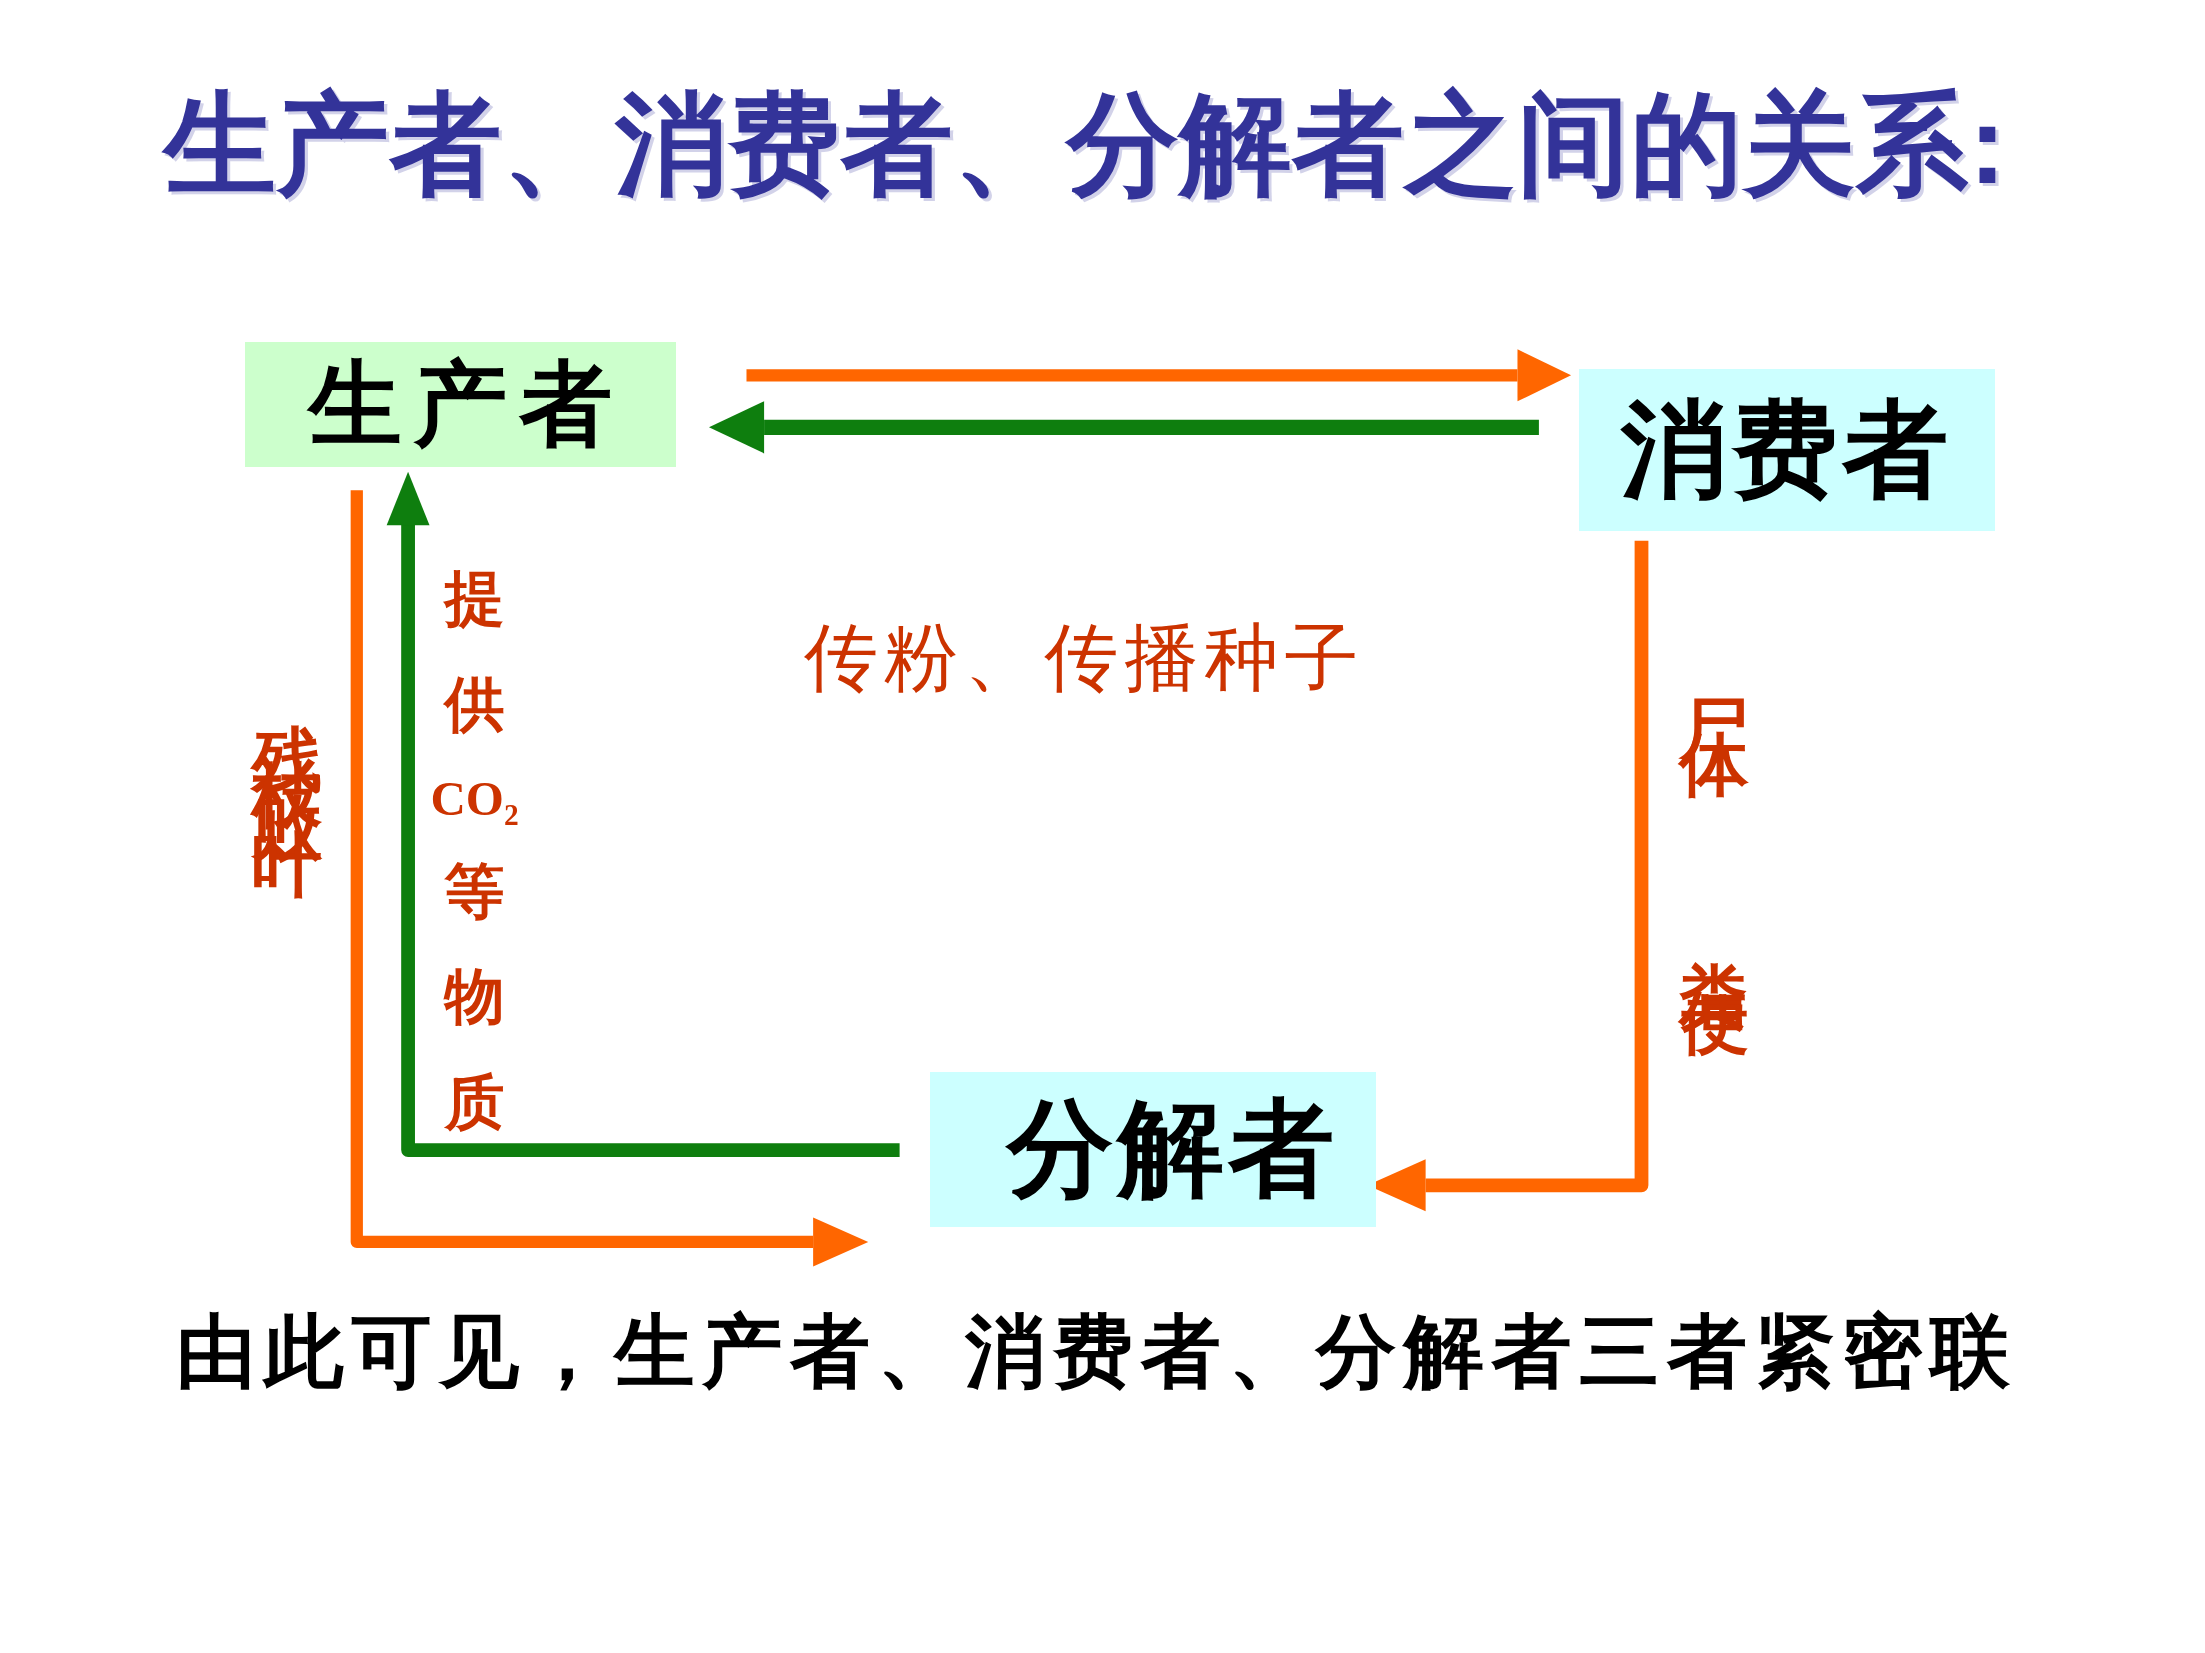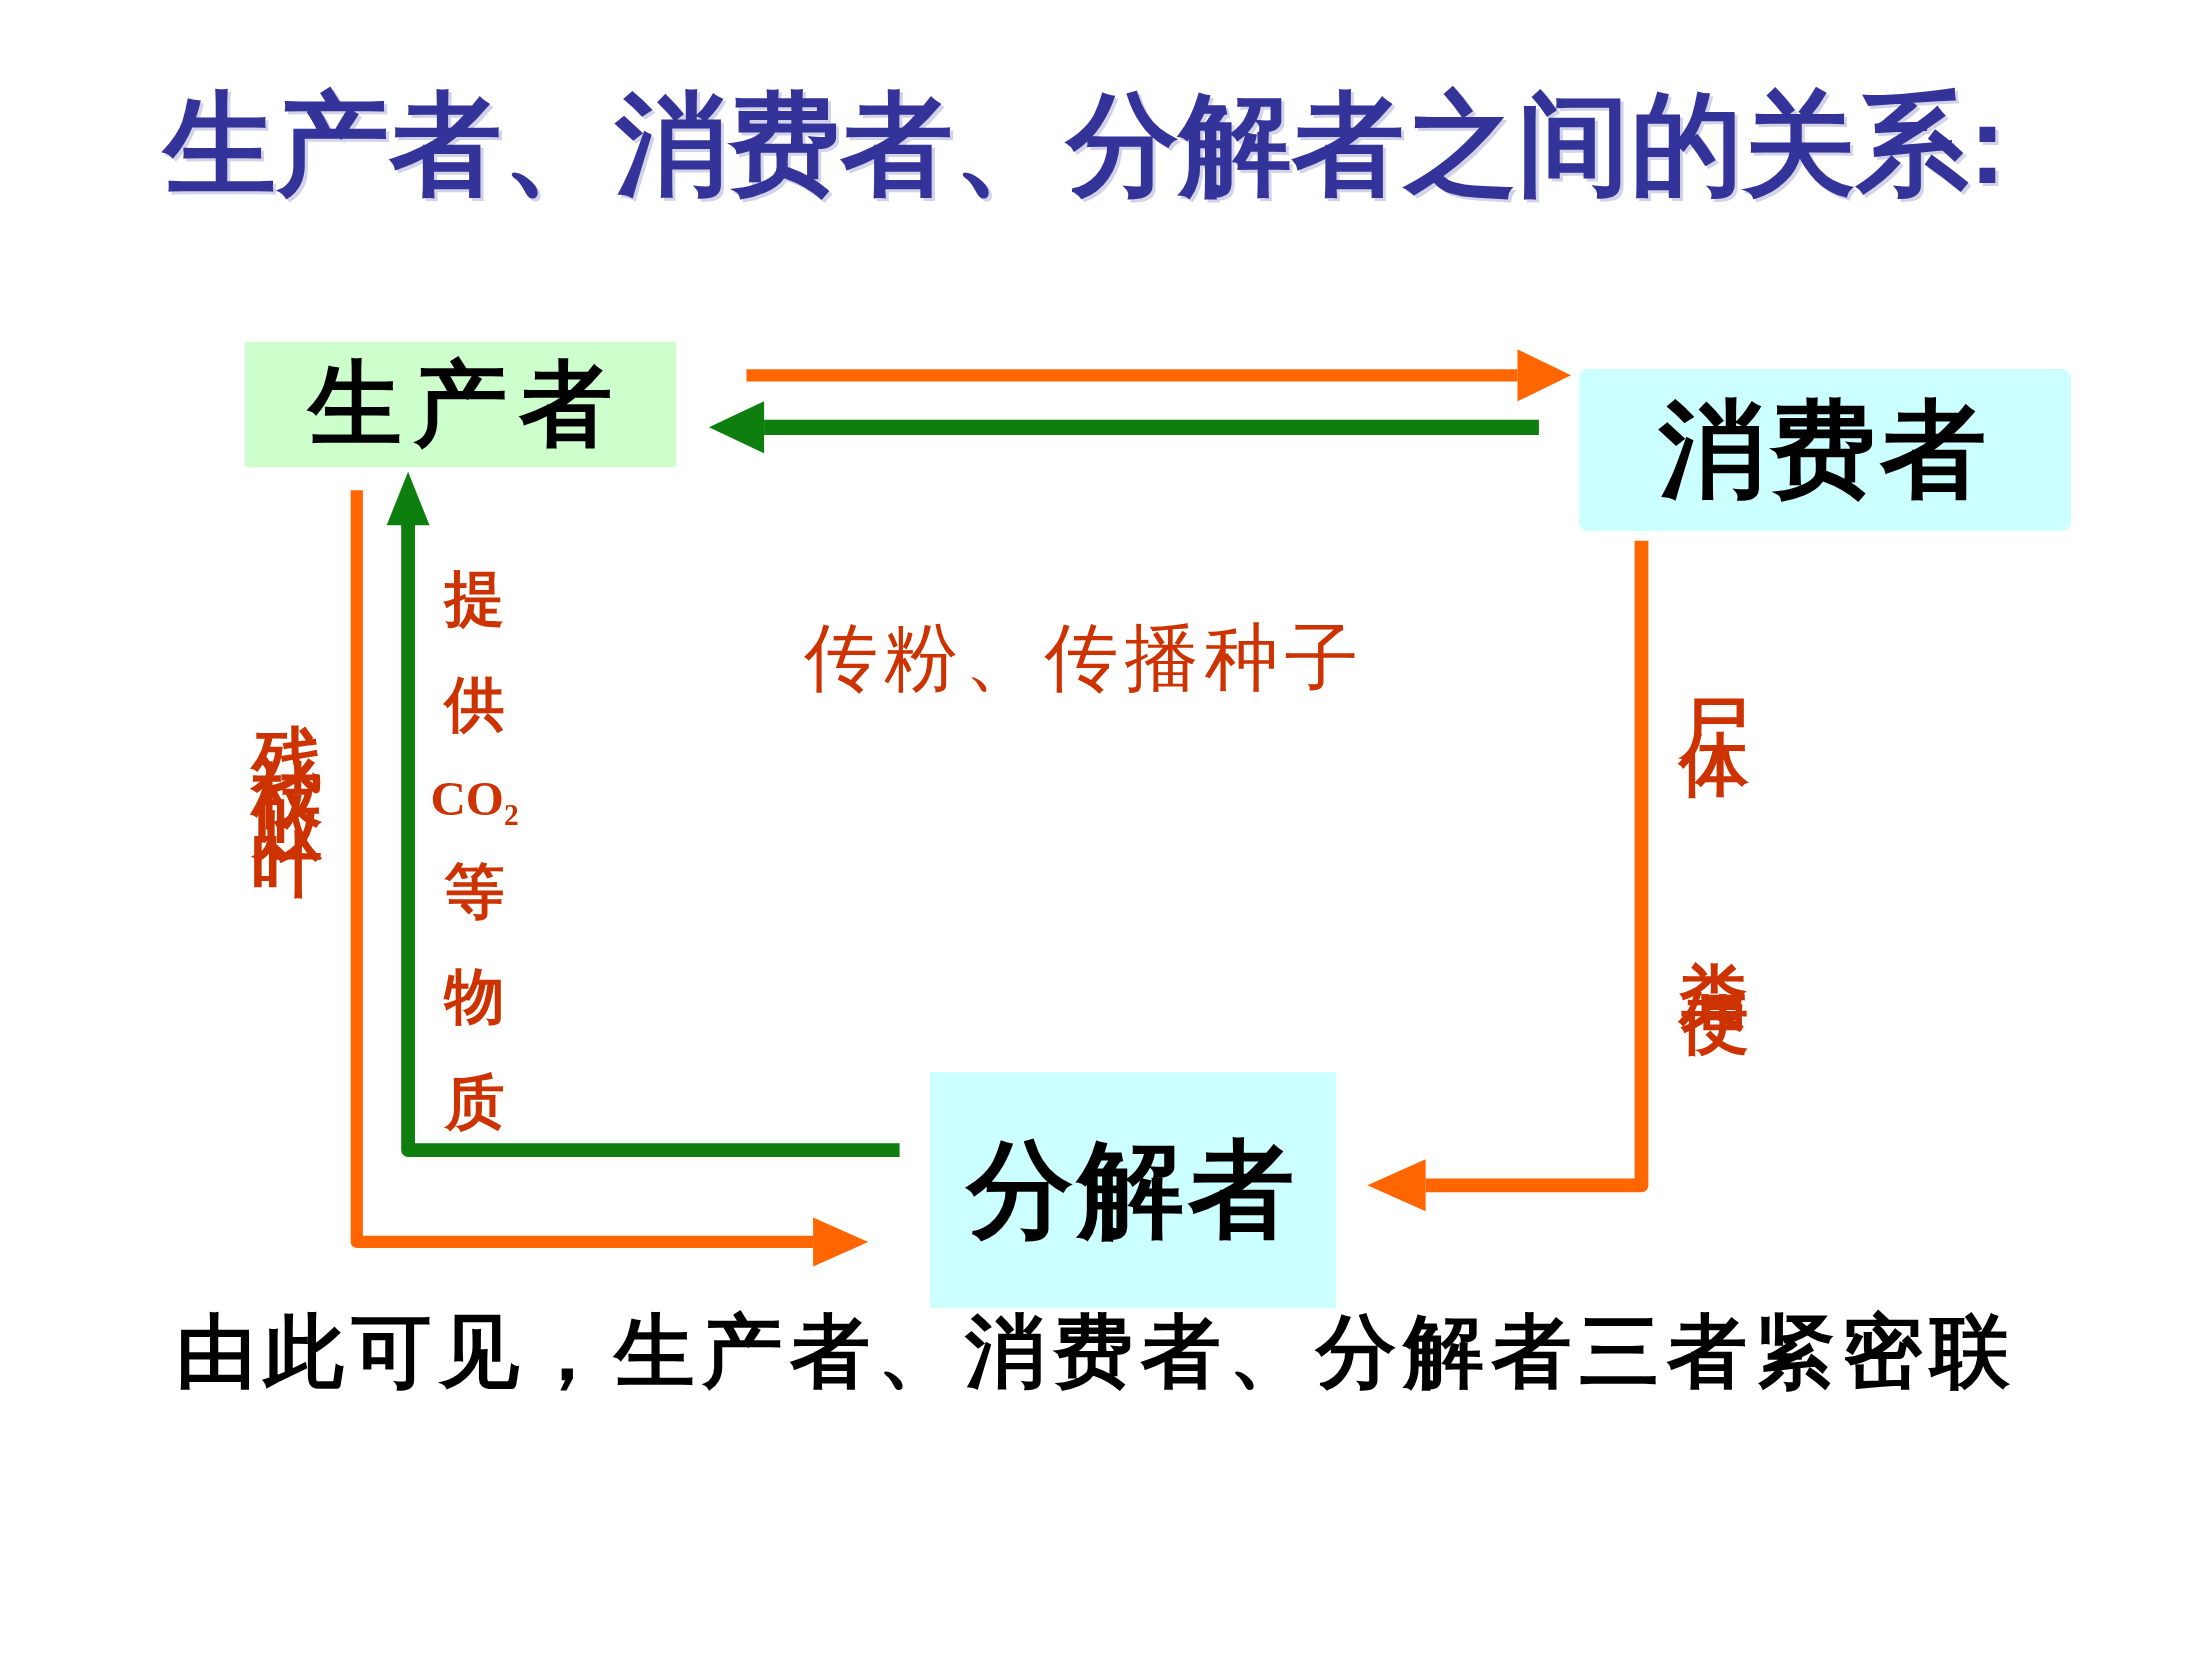--- a/index.html
+++ b/index.html
@@ -22,22 +22,22 @@
     text-shadow:3.1px 3.1px 0 rgba(51,51,153,0.22);
     text-align:center;
   }
   
   .node{
     display:flex;align-items:center;justify-content:center;
     color:#000;font-weight:600;
     font-family:"Liberation Sans",sans-serif;
   }
   .node-producer{left:245px;top:342px;width:431px;height:125px;background:#CCFFCC;font-size:93px;letter-spacing:12.3px;padding-left:12.3px;box-sizing:border-box;}
-  .node-consumer{left:1579px;top:369px;width:492px;height:162px;background:#CCFFFF;font-size:106px;letter-spacing:4.6px;border-radius:9px;}
-  .node-decomposer{left:930px;top:1072px;width:406px;height:236px;background:#CCFFFF;font-size:106px;letter-spacing:4.6px;}
+  .node-consumer{left:1579px;top:369px;width:416px;height:162px;background:#CCFFFF;font-size:106px;letter-spacing:4.6px;}
+  .node-decomposer{left:930px;top:1072px;width:406px;height:155px;background:#CCFFFF;font-size:106px;letter-spacing:4.6px;padding-left:40px;}
   
   .red{
     color:#CC3300;
     font-family:"Liberation Serif",serif;
     white-space:nowrap;
   }
   .label-food{left:755px;top:268px;font-size:77px;letter-spacing:10.7px;}
   .label-co2-1{left:804px;top:458px;font-size:74px;letter-spacing:3.1px;}
   .label-co2-2{left:804px;top:609px;font-size:74px;letter-spacing:6.1px;}
   .v-text{

